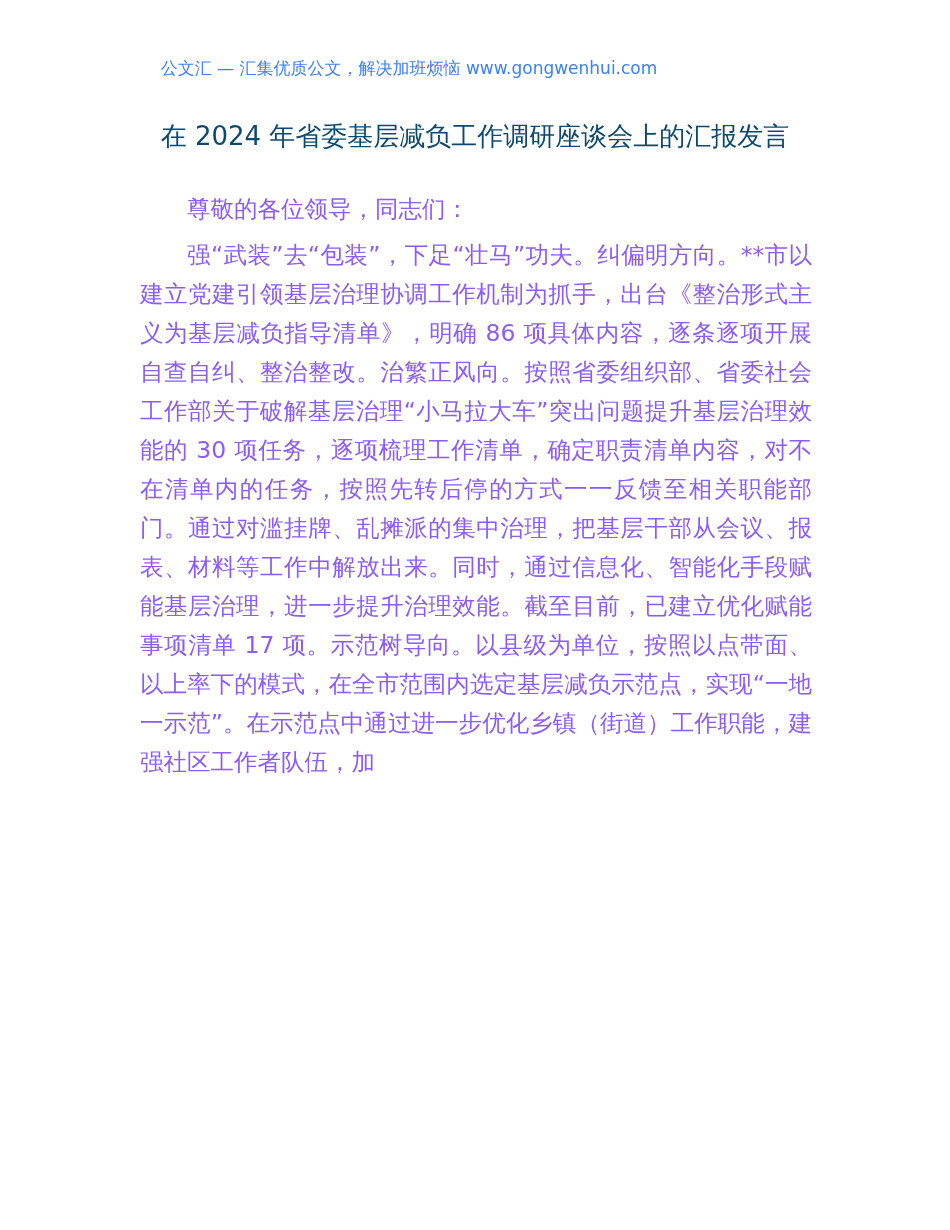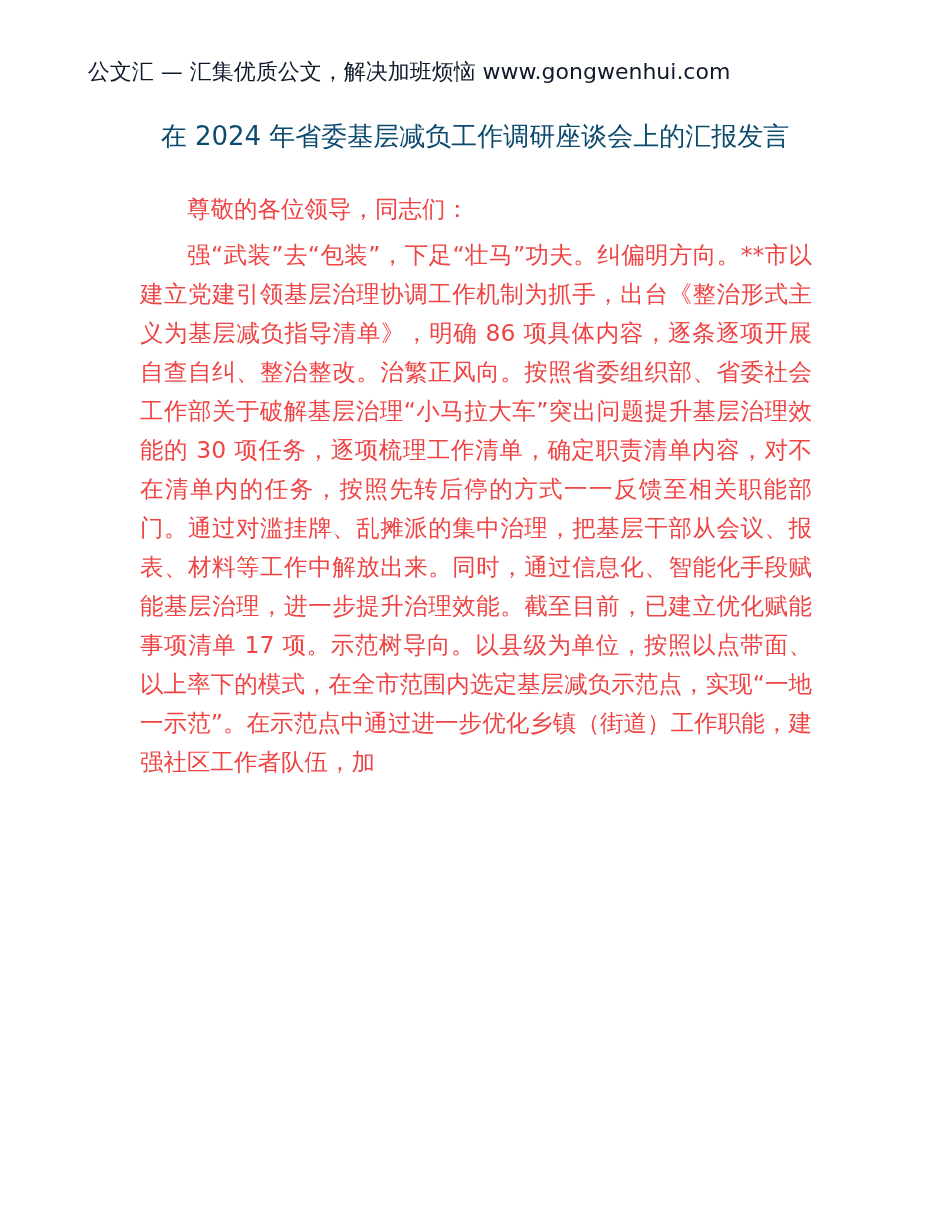--- a/index.html
+++ b/index.html
@@ -14,42 +14,42 @@
       overflow: hidden;
       font-family: "DejaVu Sans", "Liberation Sans", sans-serif;
       color: #111111;
     }
     .header-banner {
       position: absolute;
       top: 57px;
       left: 0;
       width: 818px;
       text-align: center;
-      font-size: 22px;
-      color: #0f172a;
+      font-size: 17px;
+      color: #3b82f6;
       letter-spacing: 0px;
     }
     .doc-title {
       position: absolute;
       top: 113px;
       left: 140px;
       width: 670px;
       text-align: center;
       font-size: 26px;
       line-height: 46px;
       color: #0c4a6e;
     }
     .doc-body {
       position: absolute;
       top: 190px;
       left: 140px;
       width: 672px;
       font-size: 23.5px;
       line-height: 39px;
-      color: #ef4444;
+      color: #8b5cf6;
     }
     .para {
       margin: 0 0 5px 0;
       text-indent: 2em;
       text-align: justify;
       text-align-last: left;
     }
     .para.salutation {
       margin-bottom: 7px;
     }

